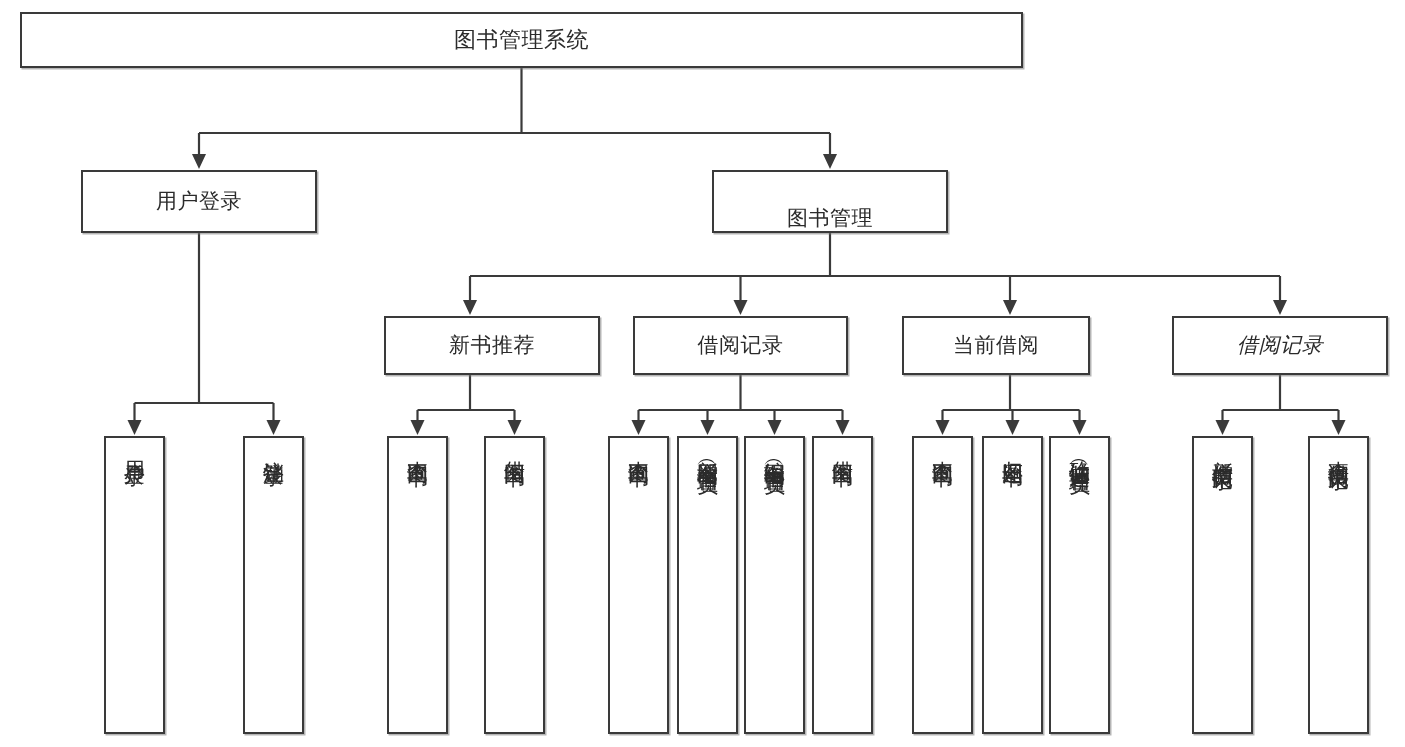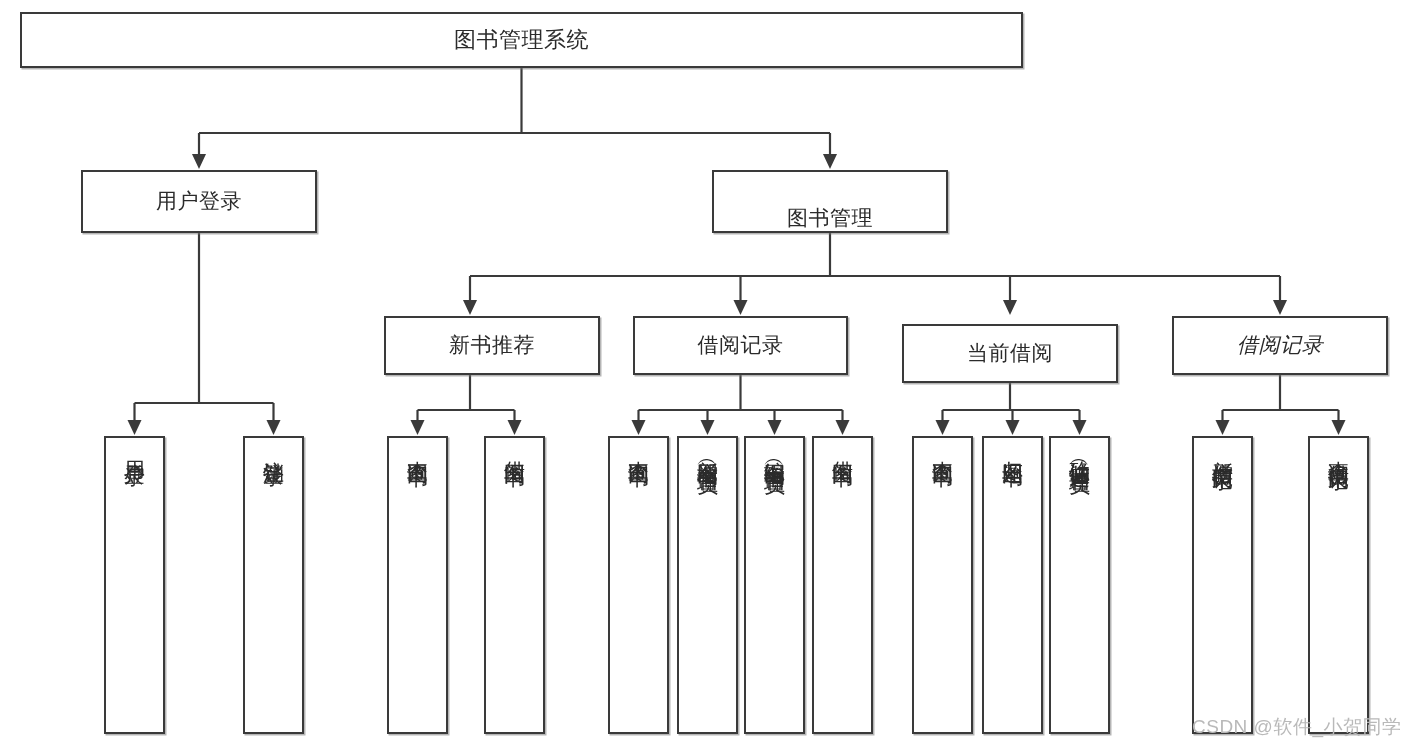--- a/index.html
+++ b/index.html
@@ -131,21 +131,21 @@
       </div>
       <div class="node h tier1" style="left: 712px; top: 170px; width: 236px; height: 63px; align-items: flex-end;">
         <span class="label">图书管理</span>
       </div>
       <div class="node h tier2" style="left: 362px; top: 316px; width: 216px; height: 59px; margin-left: 22px;">
         <span class="label">新书推荐</span>
       </div>
       <div class="node h tier2" style="left: 633px; top: 316px; width: 215px; height: 59px;">
         <span class="label">借阅记录</span>
       </div>
-      <div class="node h tier2" style="left: 902px; top: 316px; width: 216px; height: 59px; margin-top: 8px;">
+      <div class="node h tier2" style="left: 902px; top: 316px; width: 188px; height: 59px;">
         <span class="label">当前借阅</span>
       </div>
       <div class="node h tier2" style="left: 1172px; top: 316px; width: 216px; height: 59px; font-style: italic;">
         <span class="label">借阅记录</span>
       </div>
       <div class="node v tier3" style="left: 104px; top: 436px; width: 61px; height: 298px;">
         <span class="label">用户登录</span>
       </div>
       <div class="node v tier3" style="left: 243px; top: 436px; width: 61px; height: 298px;">
         <span class="label">注销登录</span>
@@ -177,14 +177,13 @@
       <div class="node v tier3" style="left: 1049px; top: 436px; width: 61px; height: 298px;">
         <span class="label">确认归还（管理员）</span>
       </div>
       <div class="node v tier3" style="left: 1192px; top: 436px; width: 61px; height: 298px;">
         <span class="label">新增借阅记录</span>
       </div>
       <div class="node v tier3" style="left: 1308px; top: 436px; width: 61px; height: 298px;">
         <span class="label">查询借阅记录</span>
       </div>
     </div>
-  <div class="watermark" style="left: 1192px; top: 714px;">CSDN @软件_小贺同学</div>
 </div>
 
 </body></html>

